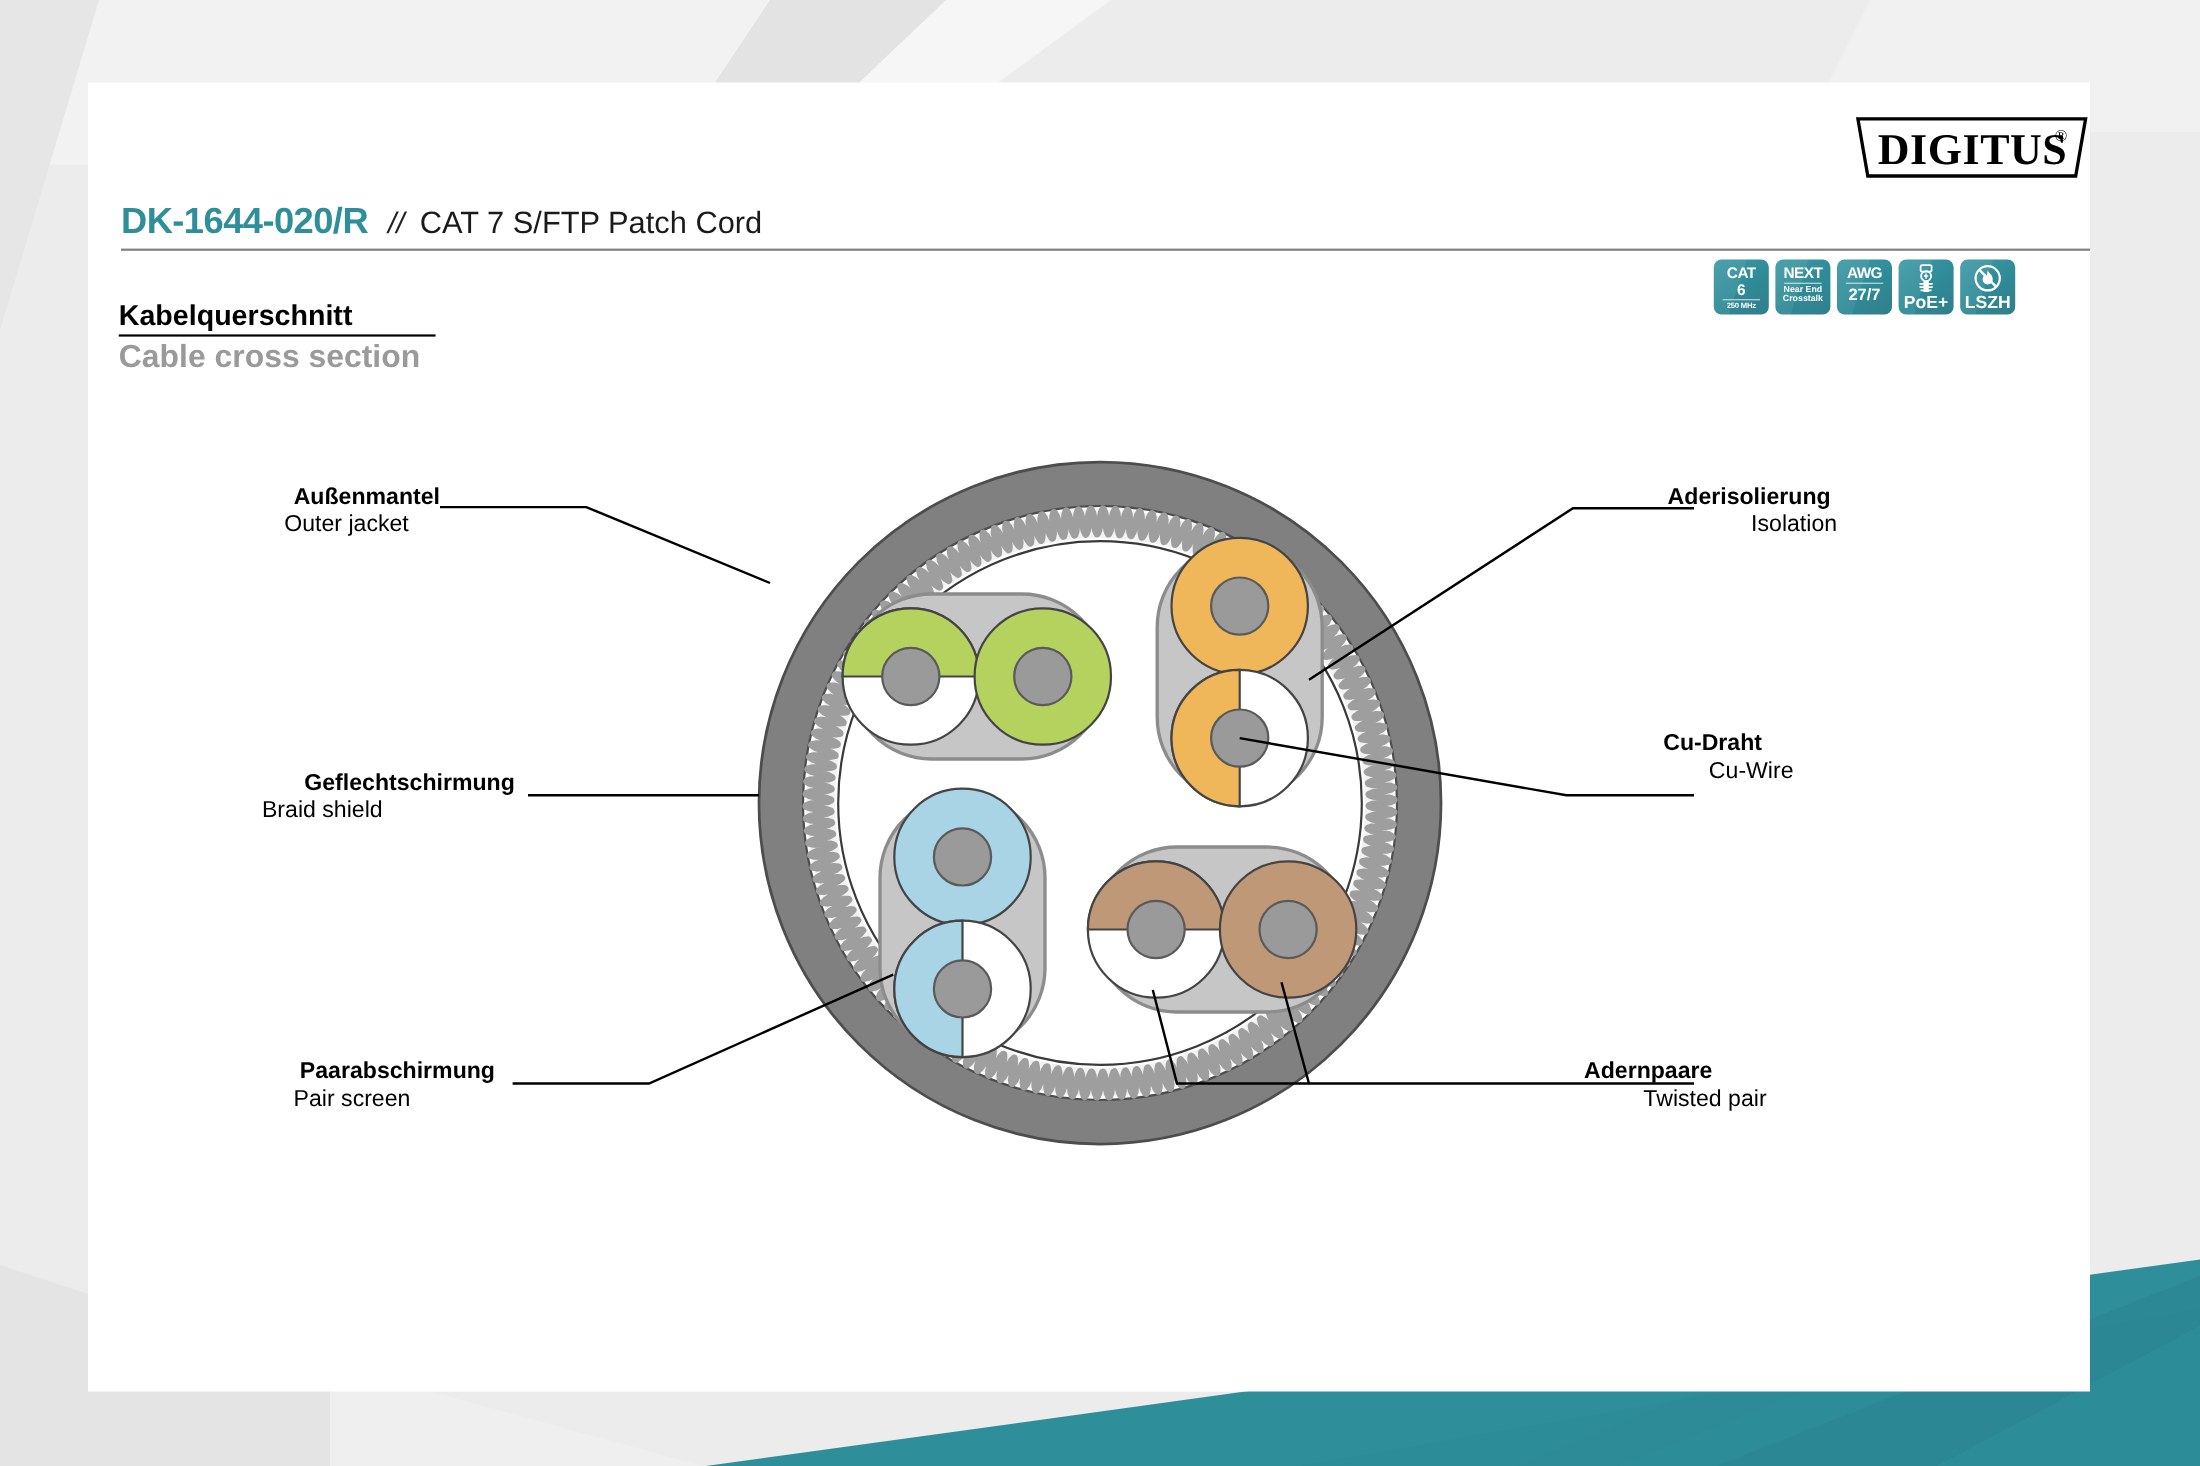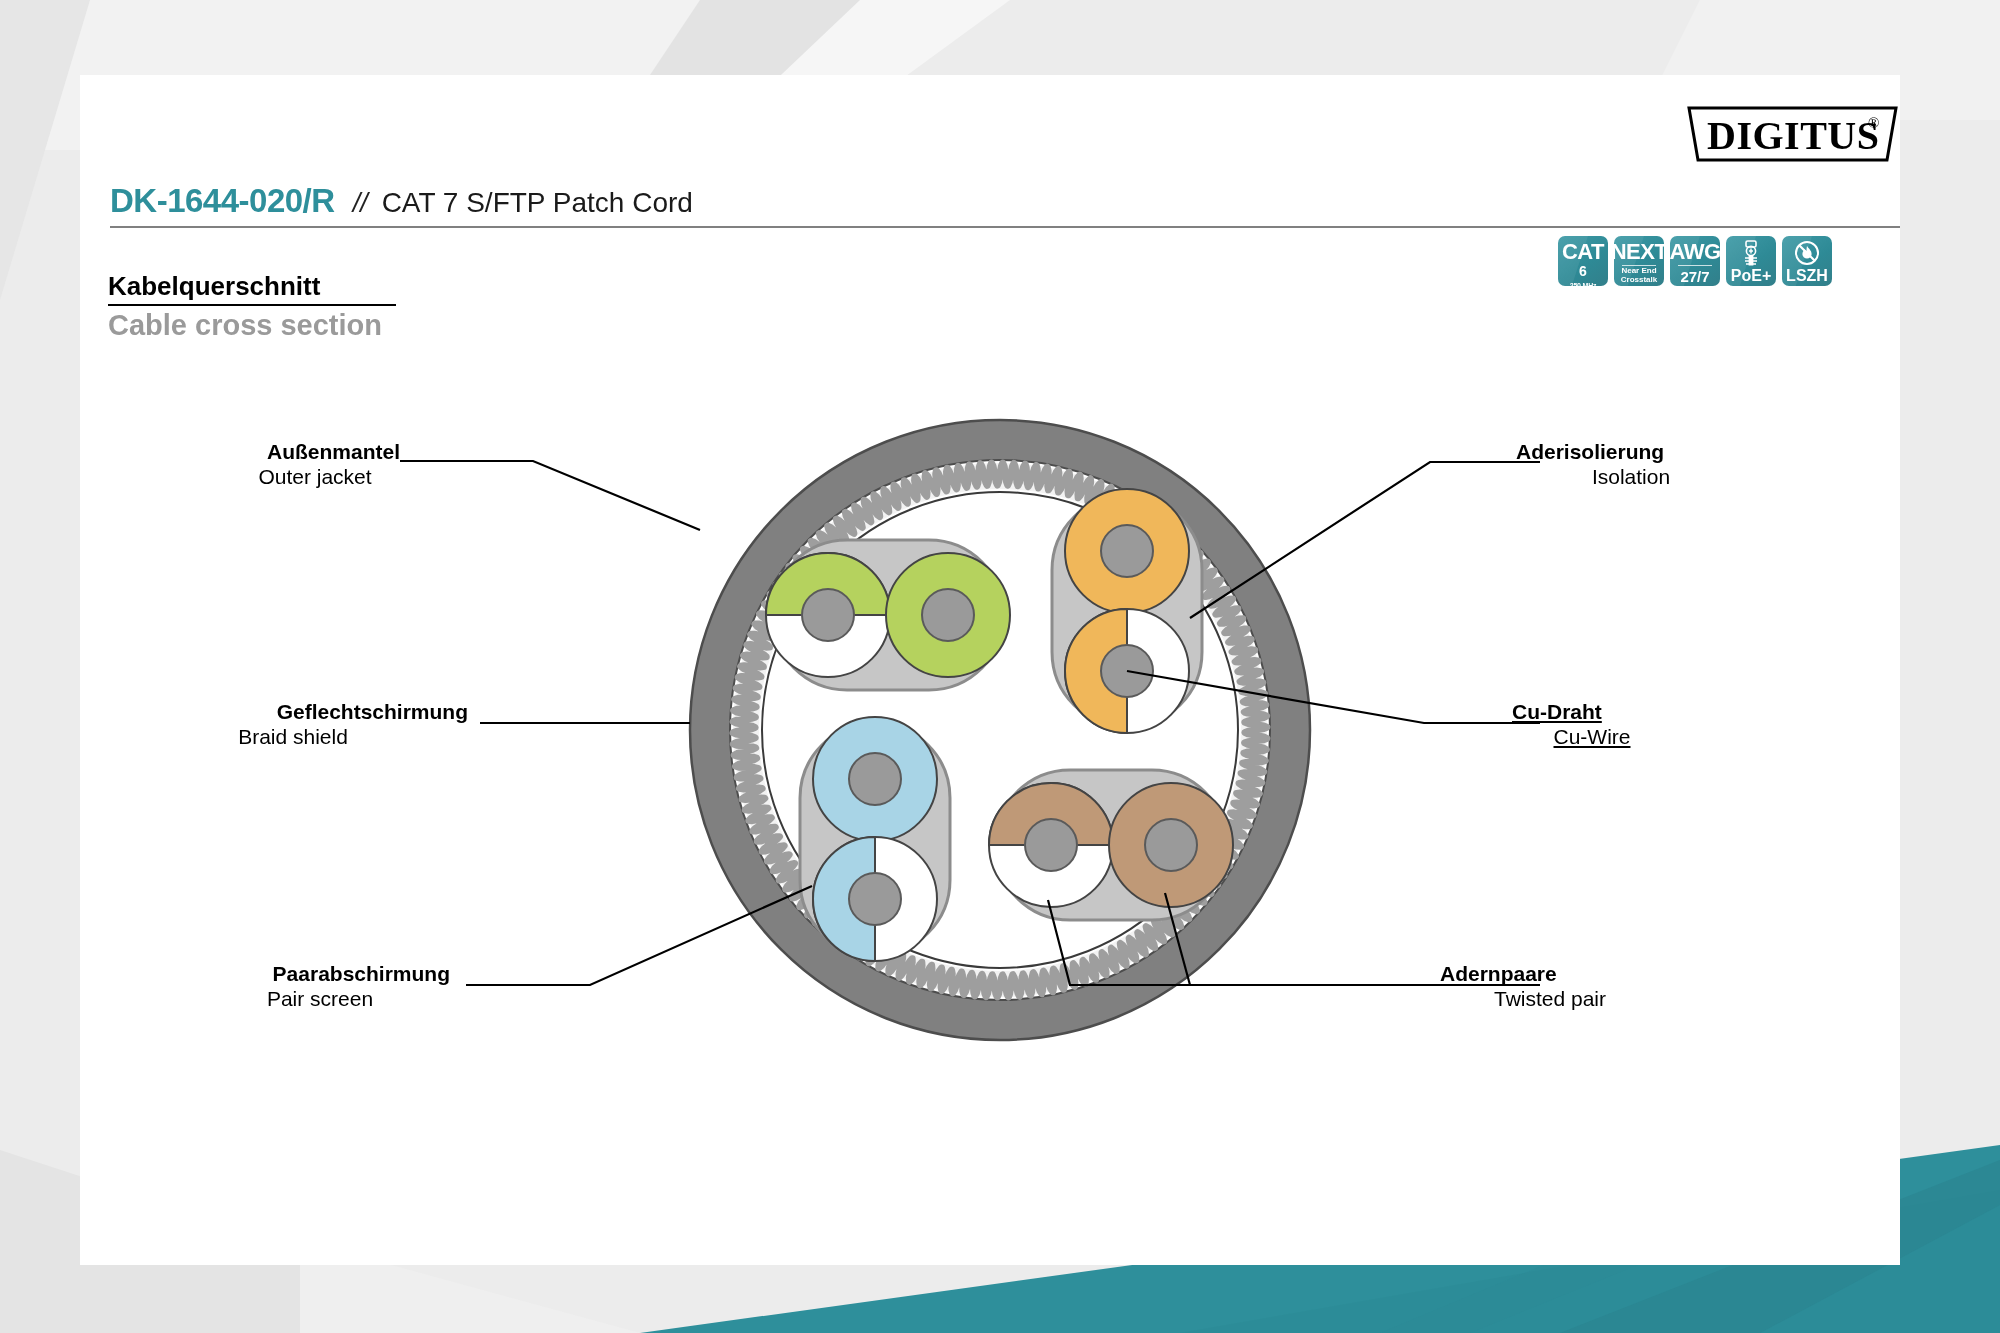--- a/index.html
+++ b/index.html
@@ -31,21 +31,21 @@
     width:50px;height:50px;border-radius:7px;
     background:linear-gradient(145deg,#3e9aa6 0%,#2e8a96 55%,#327f8a 100%);
     position:relative;overflow:hidden;
     display:flex;flex-direction:column;align-items:center;justify-content:flex-start;
     color:#ffffff;
   }
   .badge::after{
     content:"";position:absolute;left:-28%;top:-60%;width:70%;height:220%;
     background:rgba(255,255,255,.07);transform:rotate(18deg);
   }
-  .b-top{font-size:22px;font-weight:bold;line-height:1;margin-top:5px;letter-spacing:-0.5px;}
+  .b-top{font-size:14px;font-weight:bold;line-height:1;margin-top:5px;letter-spacing:-0.5px;}
   .b-mid{font-size:14px;font-weight:bold;line-height:1;margin-top:1px;}
   .b-sub{font-size:8px;font-weight:bold;line-height:1.05;text-align:center;margin-top:1px;}
   .b-rule{width:34px;height:1px;background:rgba(255,255,255,.75);margin-top:2px;}
   .b-foot{font-size:7px;font-weight:bold;line-height:1;margin-top:2px;letter-spacing:-0.2px;}
   .b-foot-lg{font-size:16px;font-weight:bold;line-height:1;position:absolute;bottom:2px;left:0;right:0;text-align:center;}
   .b-icon{margin-top:4px;}
   .b-awg{font-size:15px;font-weight:bold;line-height:1;margin-top:3px;}
   
   .sec{position:absolute;left:108px;top:272px;}
   .sec-de{font-size:26px;font-weight:bold;color:#000;line-height:1.15;}
@@ -260,21 +260,21 @@
 <div class="lbl left" style="left:190px;top:962px;width:260px;">
   <div class="de">Paarabschirmung</div>
   <div class="en ctr">Pair screen</div>
 </div>
 
 <div class="lbl right" style="left:1516px;top:440px;width:230px;">
   <div class="de">Aderisolierung</div>
   <div class="en ctr">Isolation</div>
 </div>
 
-<div class="lbl right" style="left:1512px;top:700px;width:160px;text-decoration:underline;">
+<div class="lbl right" style="left:1512px;top:664px;width:160px;">
   <div class="de">Cu-Draht</div>
   <div class="en ctr">Cu-Wire</div>
 </div>
 
 <div class="lbl right" style="left:1440px;top:962px;width:220px;">
   <div class="de">Adernpaare</div>
   <div class="en ctr">Twisted pair</div>
 </div>
 
 </body></html>

